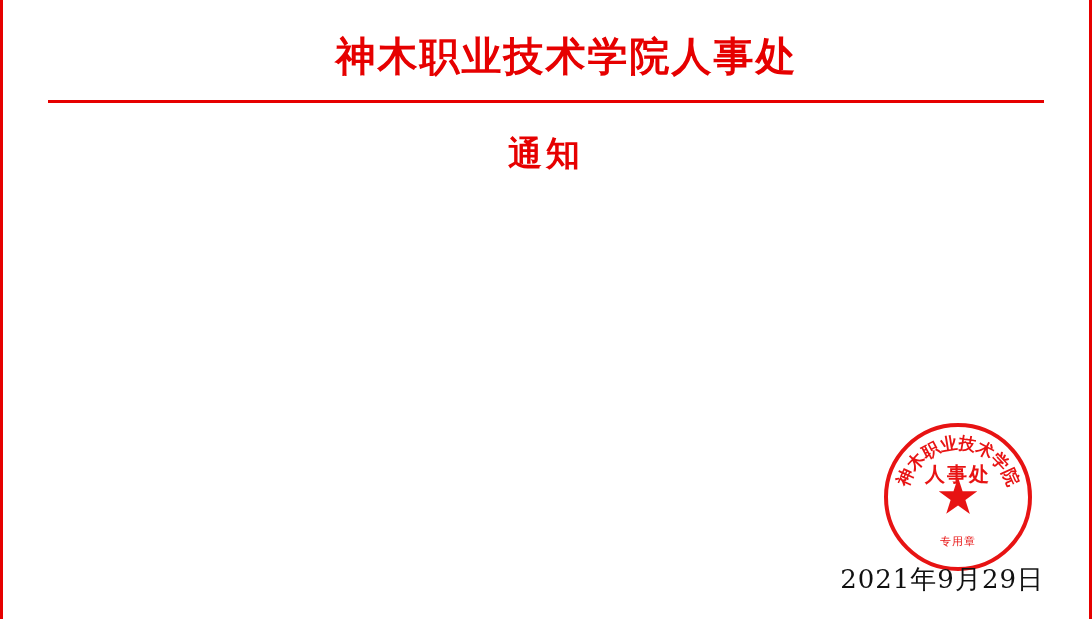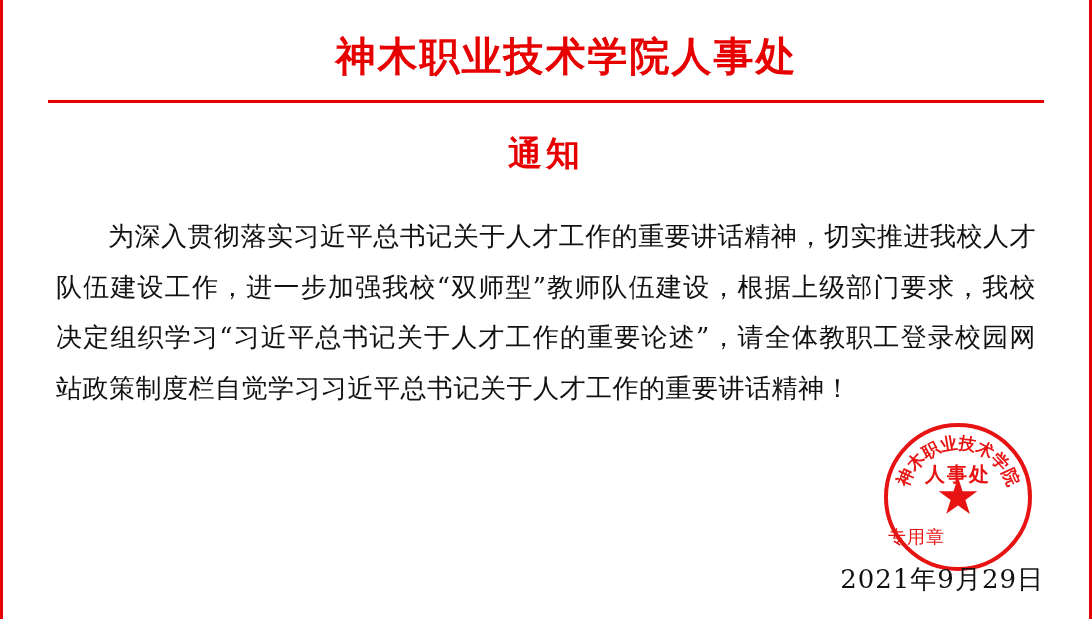--- a/index.html
+++ b/index.html
@@ -115,22 +115,23 @@
     font-family: "DejaVu Serif", "Liberation Serif", serif;
     font-size: 17px;
     fill: #e60000;
     font-weight: bold;
   }
   .seal-bottom-text {
     position: absolute;
     left: 0;
     right: 0;
     bottom: 18px;
+    text-align: center;
     font-family: "DejaVu Serif", "Liberation Serif", serif;
-    font-size: 18px;
+    font-size: 11px;
     color: #e60000;
     letter-spacing: 1px;
   }
   .seal-center-label {
     position: absolute;
     left: 0;
     right: 0;
     top: 34px;
     text-align: center;
     font-family: "DejaVu Serif", "Liberation Serif", serif;
@@ -147,21 +148,20 @@
 
   <div class="edge-rule left"></div>
   <div class="edge-rule right"></div>
 
   <div class="doc-title">神木职业技术学院人事处</div>
 
   <div class="title-rule"></div>
 
   <div class="doc-subtitle">通知</div>
 
-  <div class="doc-body">为深入贯彻落实习近平总书记关于人才工作的重要讲话精神，切实推进我校人才队伍建设工作，进一步加强我校“双师型”教师队伍建设，根据上级部门要求，我校决定组织学习“习近平总书记关于人才工作的重要论述”，请全体教职工登录校园网站政策制度栏自觉学习习近平总书记关于人才工作的重要讲话精神！</div>
 
   <div class="seal">
     <div class="seal-inner"></div>
     <svg class="seal-arc-text" viewBox="0 0 140 140">
       <defs>
         <path id="arcpath" d="M 18,74 A 52,52 0 0 1 122,74"></path>
       </defs>
       <text>
         <textPath href="#arcpath" startOffset="50%" text-anchor="middle">神木职业技术学院</textPath>
       </text>

